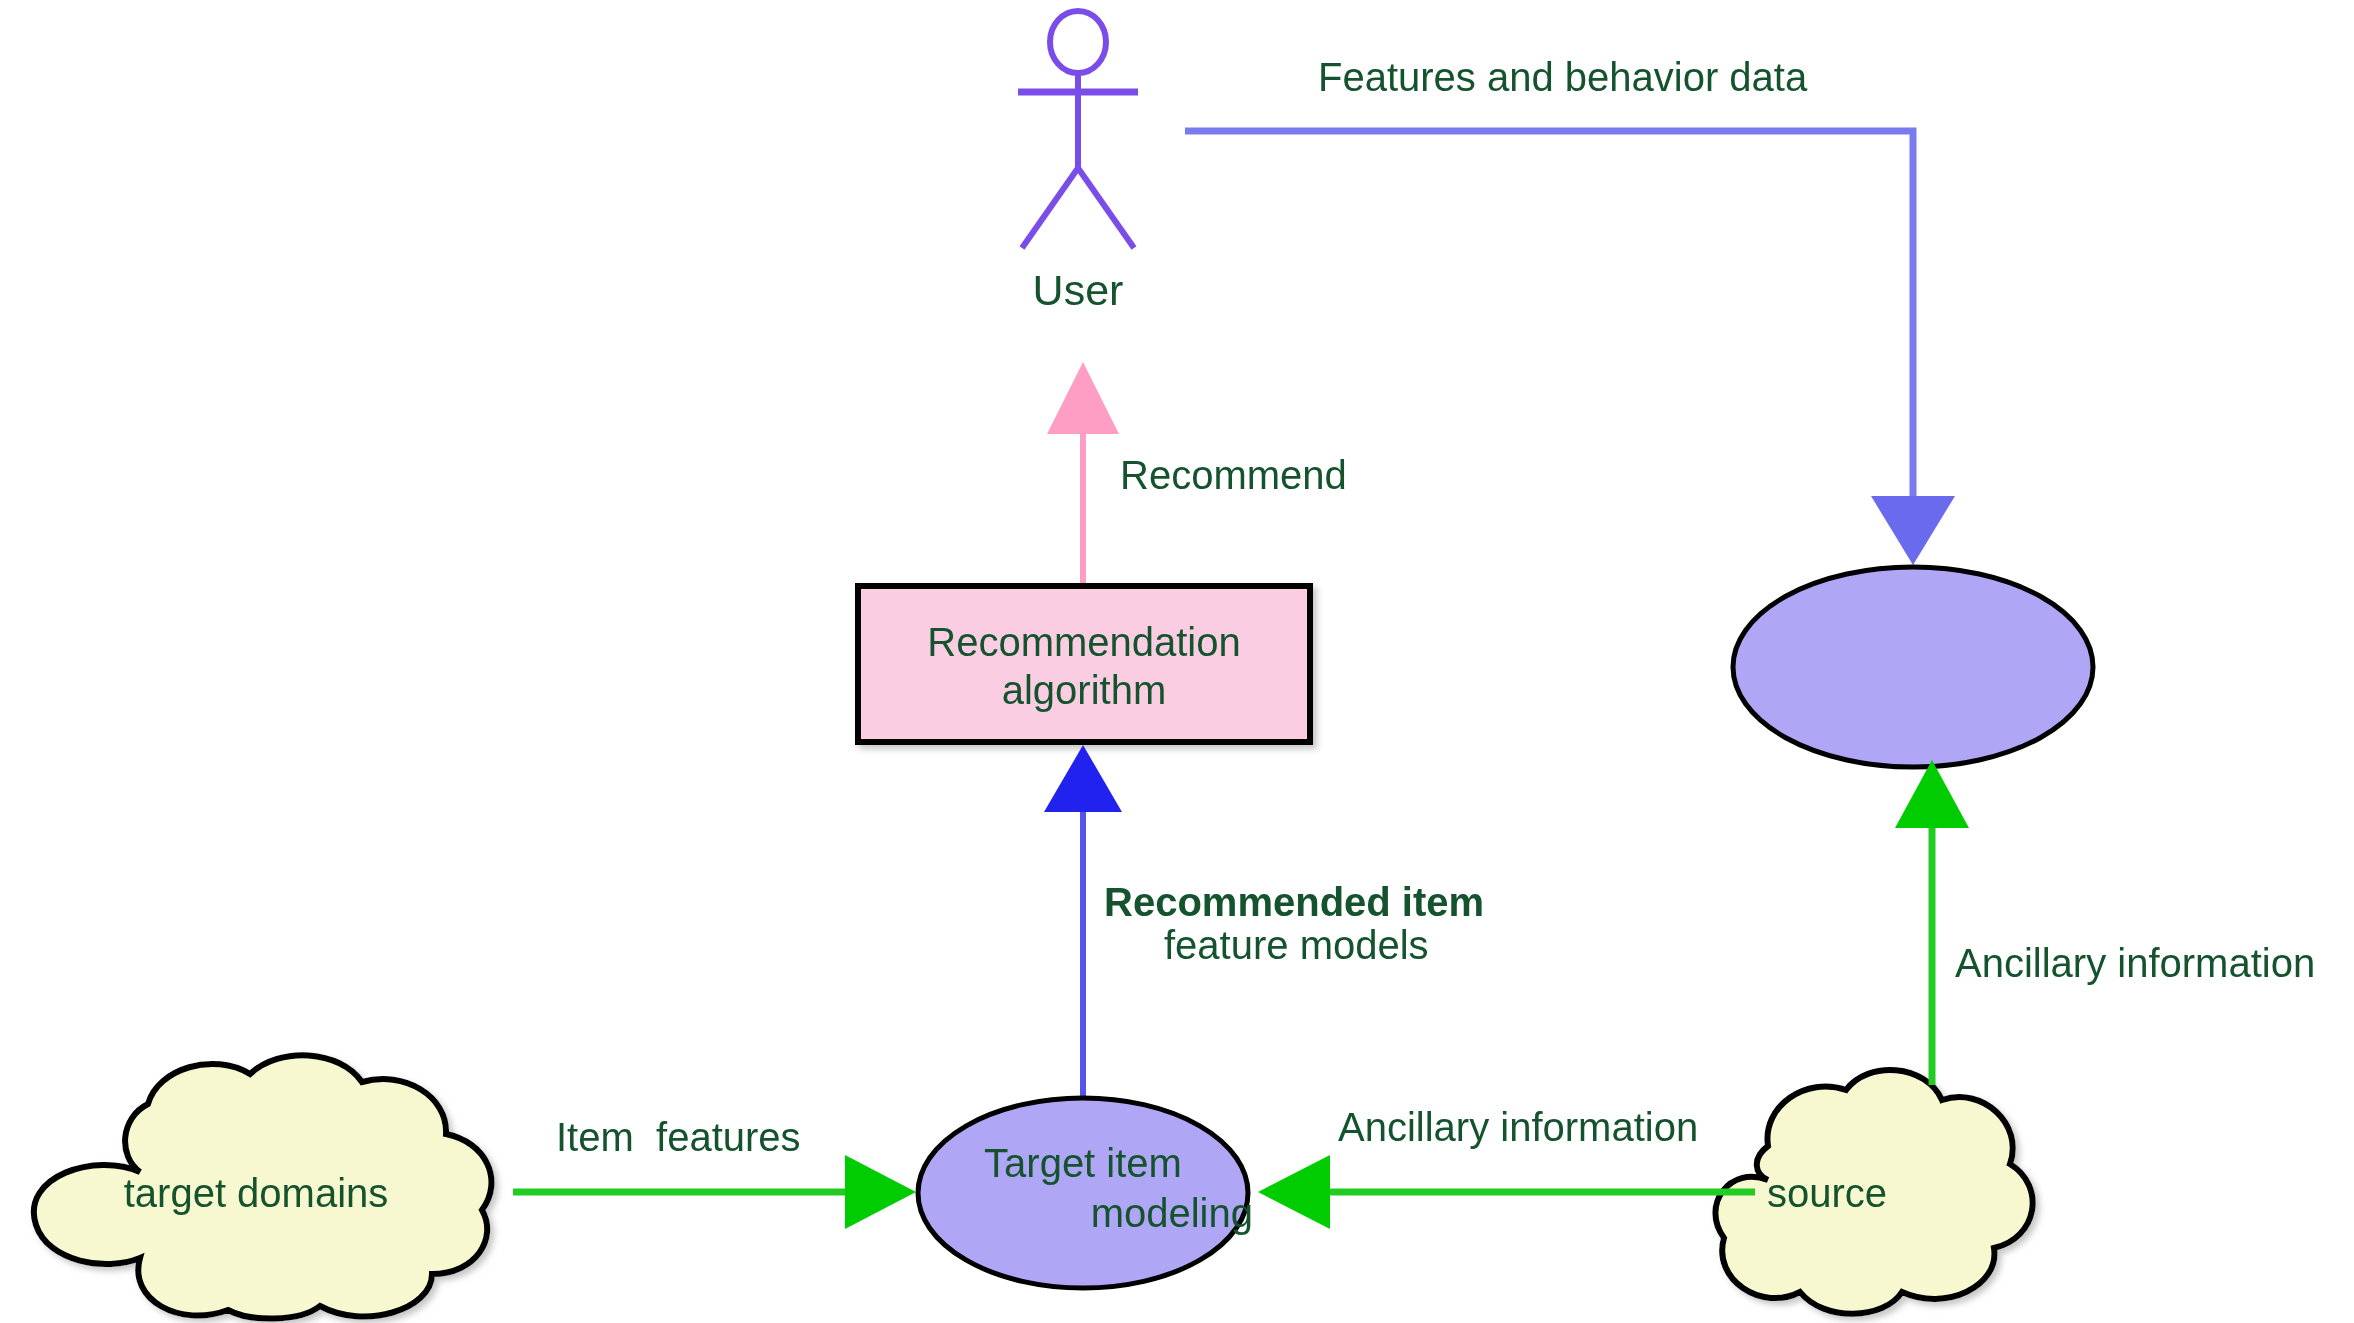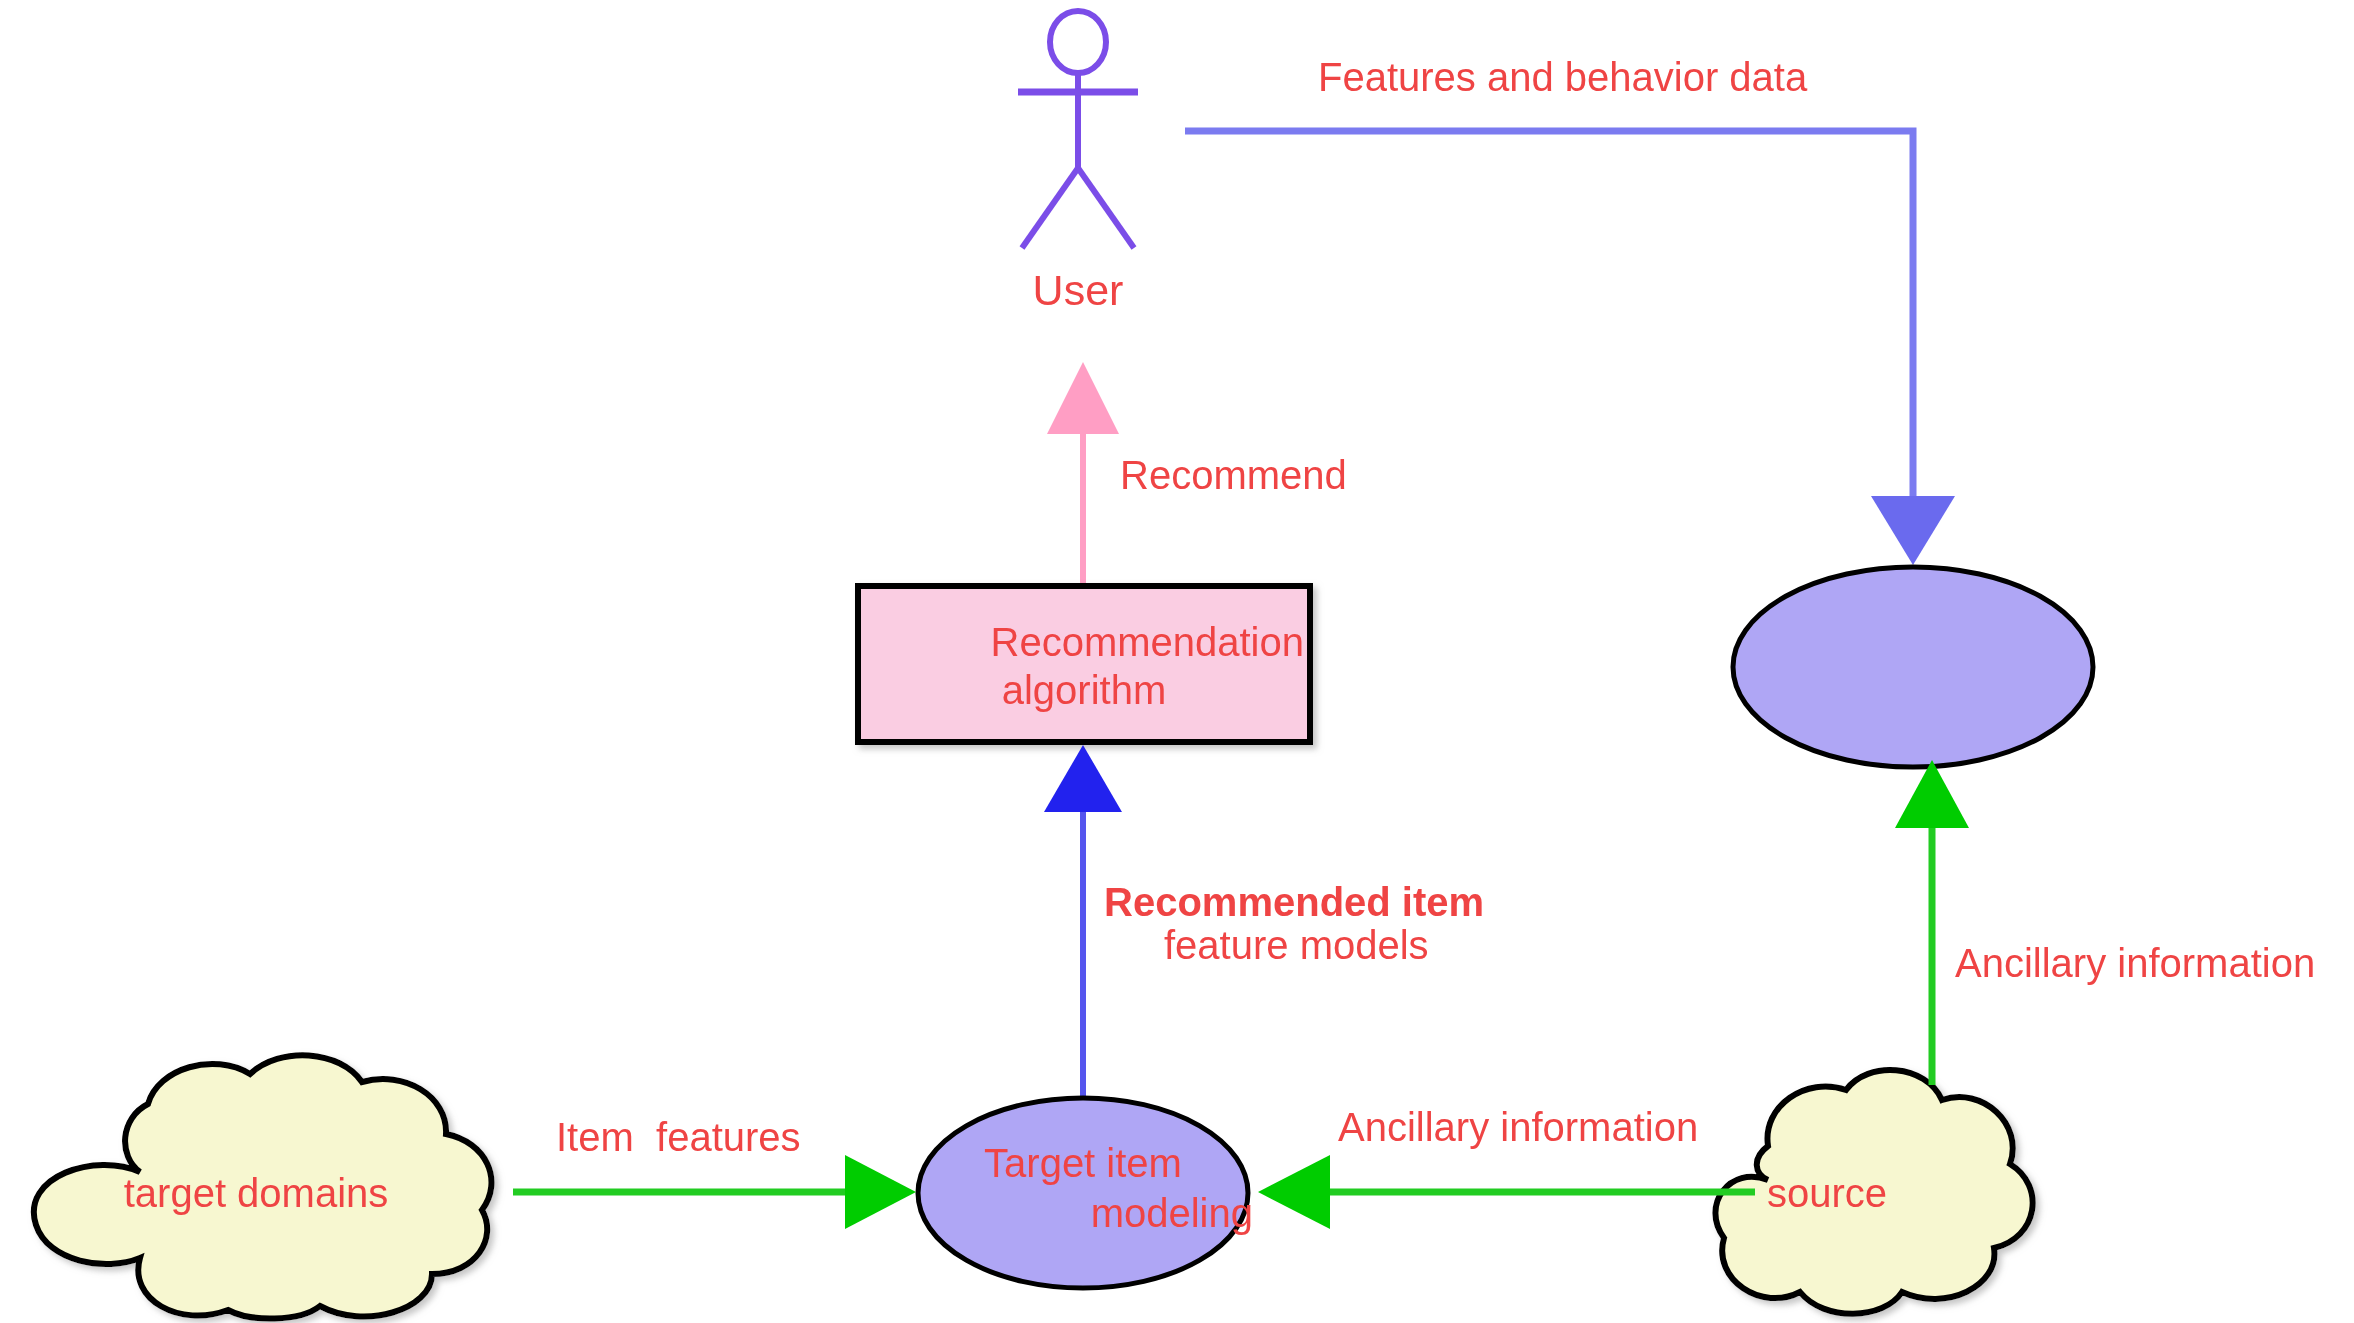--- a/index.html
+++ b/index.html
@@ -19,21 +19,21 @@
   }
   #diagram-svg {
     position: absolute;
     left: 0;
     top: 0;
     width: 2354px;
     height: 1323px;
   }
   .edge-label, .node-label, .actor-label {
     position: absolute;
-    color: #ef4444;
+    color: #14532d;
     font-family: "Liberation Sans", sans-serif;
     white-space: pre;
     line-height: 1.18;
   }
   .edge-label {
     font-size: 40px;
   }
   .node-label {
     font-size: 40px;
     text-align: center;
@@ -135,21 +135,21 @@
     </g>
   </svg>
 
   <div class="actor-label lbl-center" style="left:1078px; top:265px; width:300px;">User</div>
 
   <div class="edge-label" style="left:1318px; top:54px;">Features and behavior data</div>
 
 
   <div class="edge-label" style="left:1120px; top:452px;">Recommend</div>
 
-  <div class="node-label lbl-center" style="left:1084px; top:619px; width:440px;text-align:right;">Recommendation</div>
+  <div class="node-label lbl-center" style="left:1084px; top:619px; width:440px;">Recommendation</div>
   <div class="node-label lbl-center" style="left:1084px; top:667px; width:440px;">algorithm</div>
 
   <div class="edge-label" style="left:1104px; top:879px;font-weight:bold;">Recommended item</div>
   <div class="edge-label" style="left:1164px; top:922px;">feature models</div>
 
   <div class="node-label lbl-center" style="left:1083px; top:1140px; width:340px;">Target item</div>
   <div class="node-label lbl-center" style="left:1083px; top:1190px; width:340px;text-align:right;">modeling</div>
 
   <div class="node-label lbl-center" style="left:256px; top:1170px; width:420px;">target domains</div>
 

